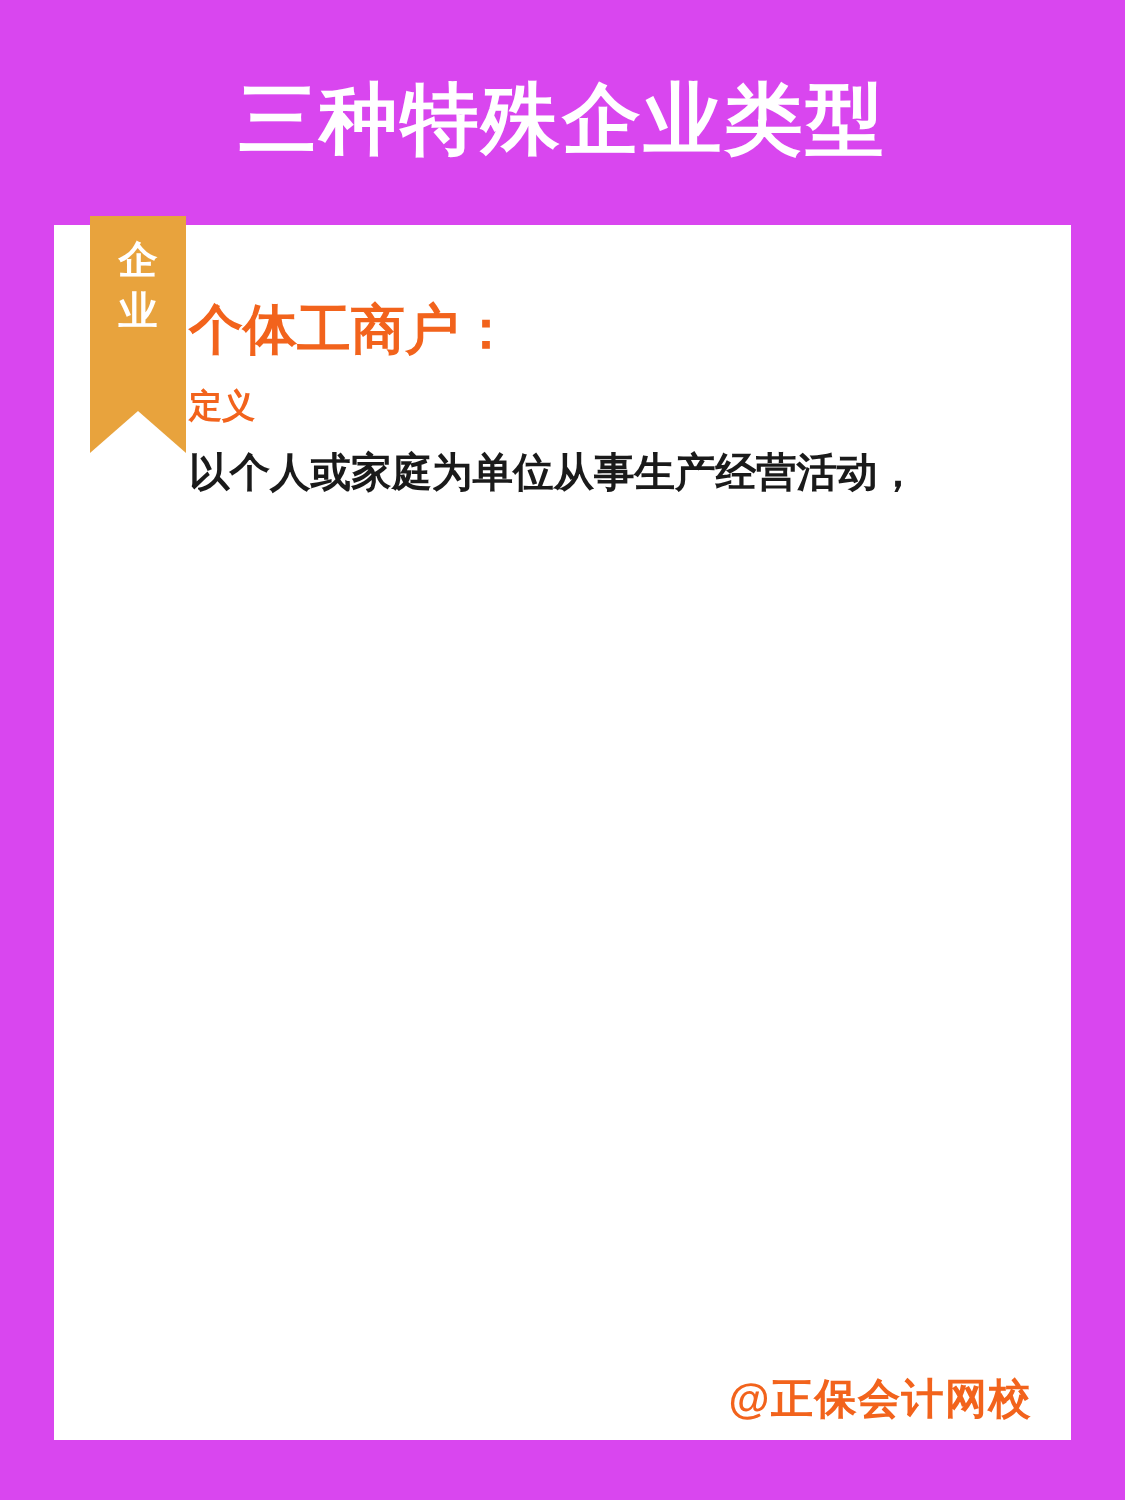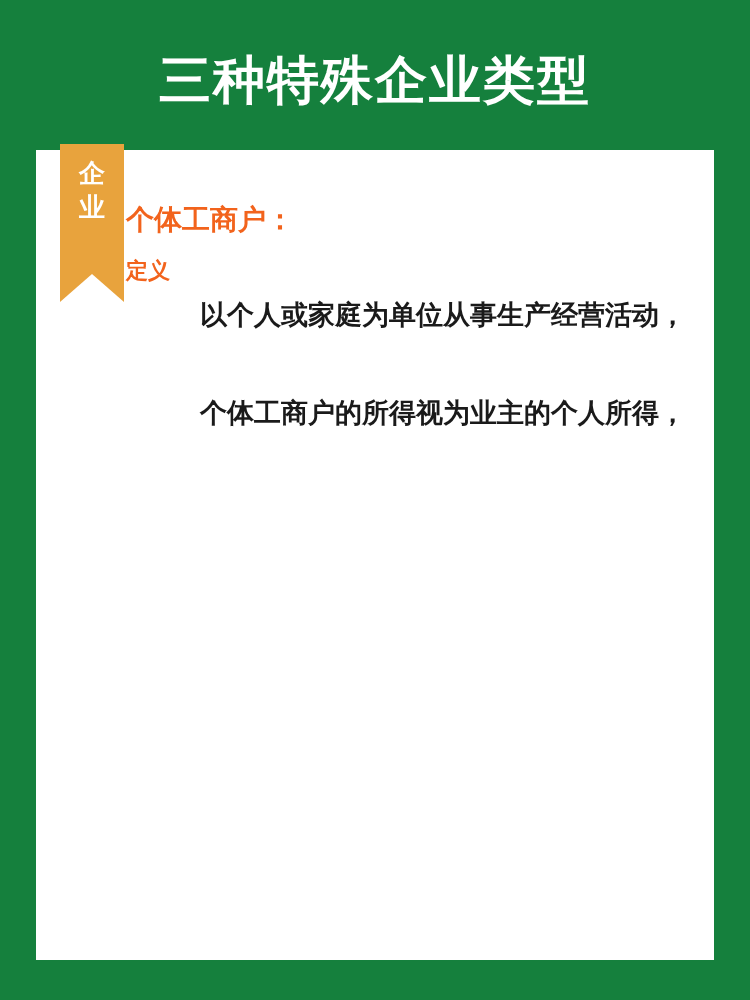--- a/index.html
+++ b/index.html
@@ -12,21 +12,21 @@
     background: #F2631C;
     font-family: "Liberation Sans", "DejaVu Sans", sans-serif;
     overflow: hidden;
     position: relative;
   }
   .poster {
     position: absolute;
     left: 0; top: 0;
     width: 750px;
     height: 1000px;
-    background: #15803d;
+    background: #d946ef;
   }
   .title {
     position: absolute;
     left: 0;
     top: 48px;
     width: 750px;
     text-align: center;
     color: #FFFFFF;
     font-size: 52px;
     font-weight: bold;
@@ -72,37 +72,36 @@
     display: block;
   }
   .content {
     position: absolute;
     left: 90px;
     top: 48px;
     width: 560px;
   }
   .heading {
     color: #F2631C;
-    font-size: 28px;
+    font-size: 36px;
     font-weight: bold;
     line-height: 44px;
     margin-bottom: 8px;
   }
   .sub-label {
     color: #F2631C;
     font-size: 22px;
     font-weight: bold;
     line-height: 42px;
   }
   .body-text {
     color: #1A1A1A;
     font-size: 27px;
     font-weight: bold;
     line-height: 46px;
-    text-align: right;
   }
   .spacer {
     height: 52px;
   }
   .watermark {
     position: absolute;
     right: 26px;
     bottom: 8px;
     color: #F2631C;
     font-size: 28px;
@@ -131,21 +130,21 @@
       <div class="heading">个体工商户：</div>
 
       <div>
         <div class="sub-label">定义</div>
         <div class="body-text">以个人或家庭为单位从事生产经营活动，</div>
       </div>
 
       <div class="spacer"></div>
 
       <div>
-        <div class="body-text">个体工商户的所得视为业主的个人所得，</div>
       </div>
 
     </div>
 
+    <div class="watermark">@正保会计网校</div>
 
   </div>
 
 </div>
 
 </body></html>

